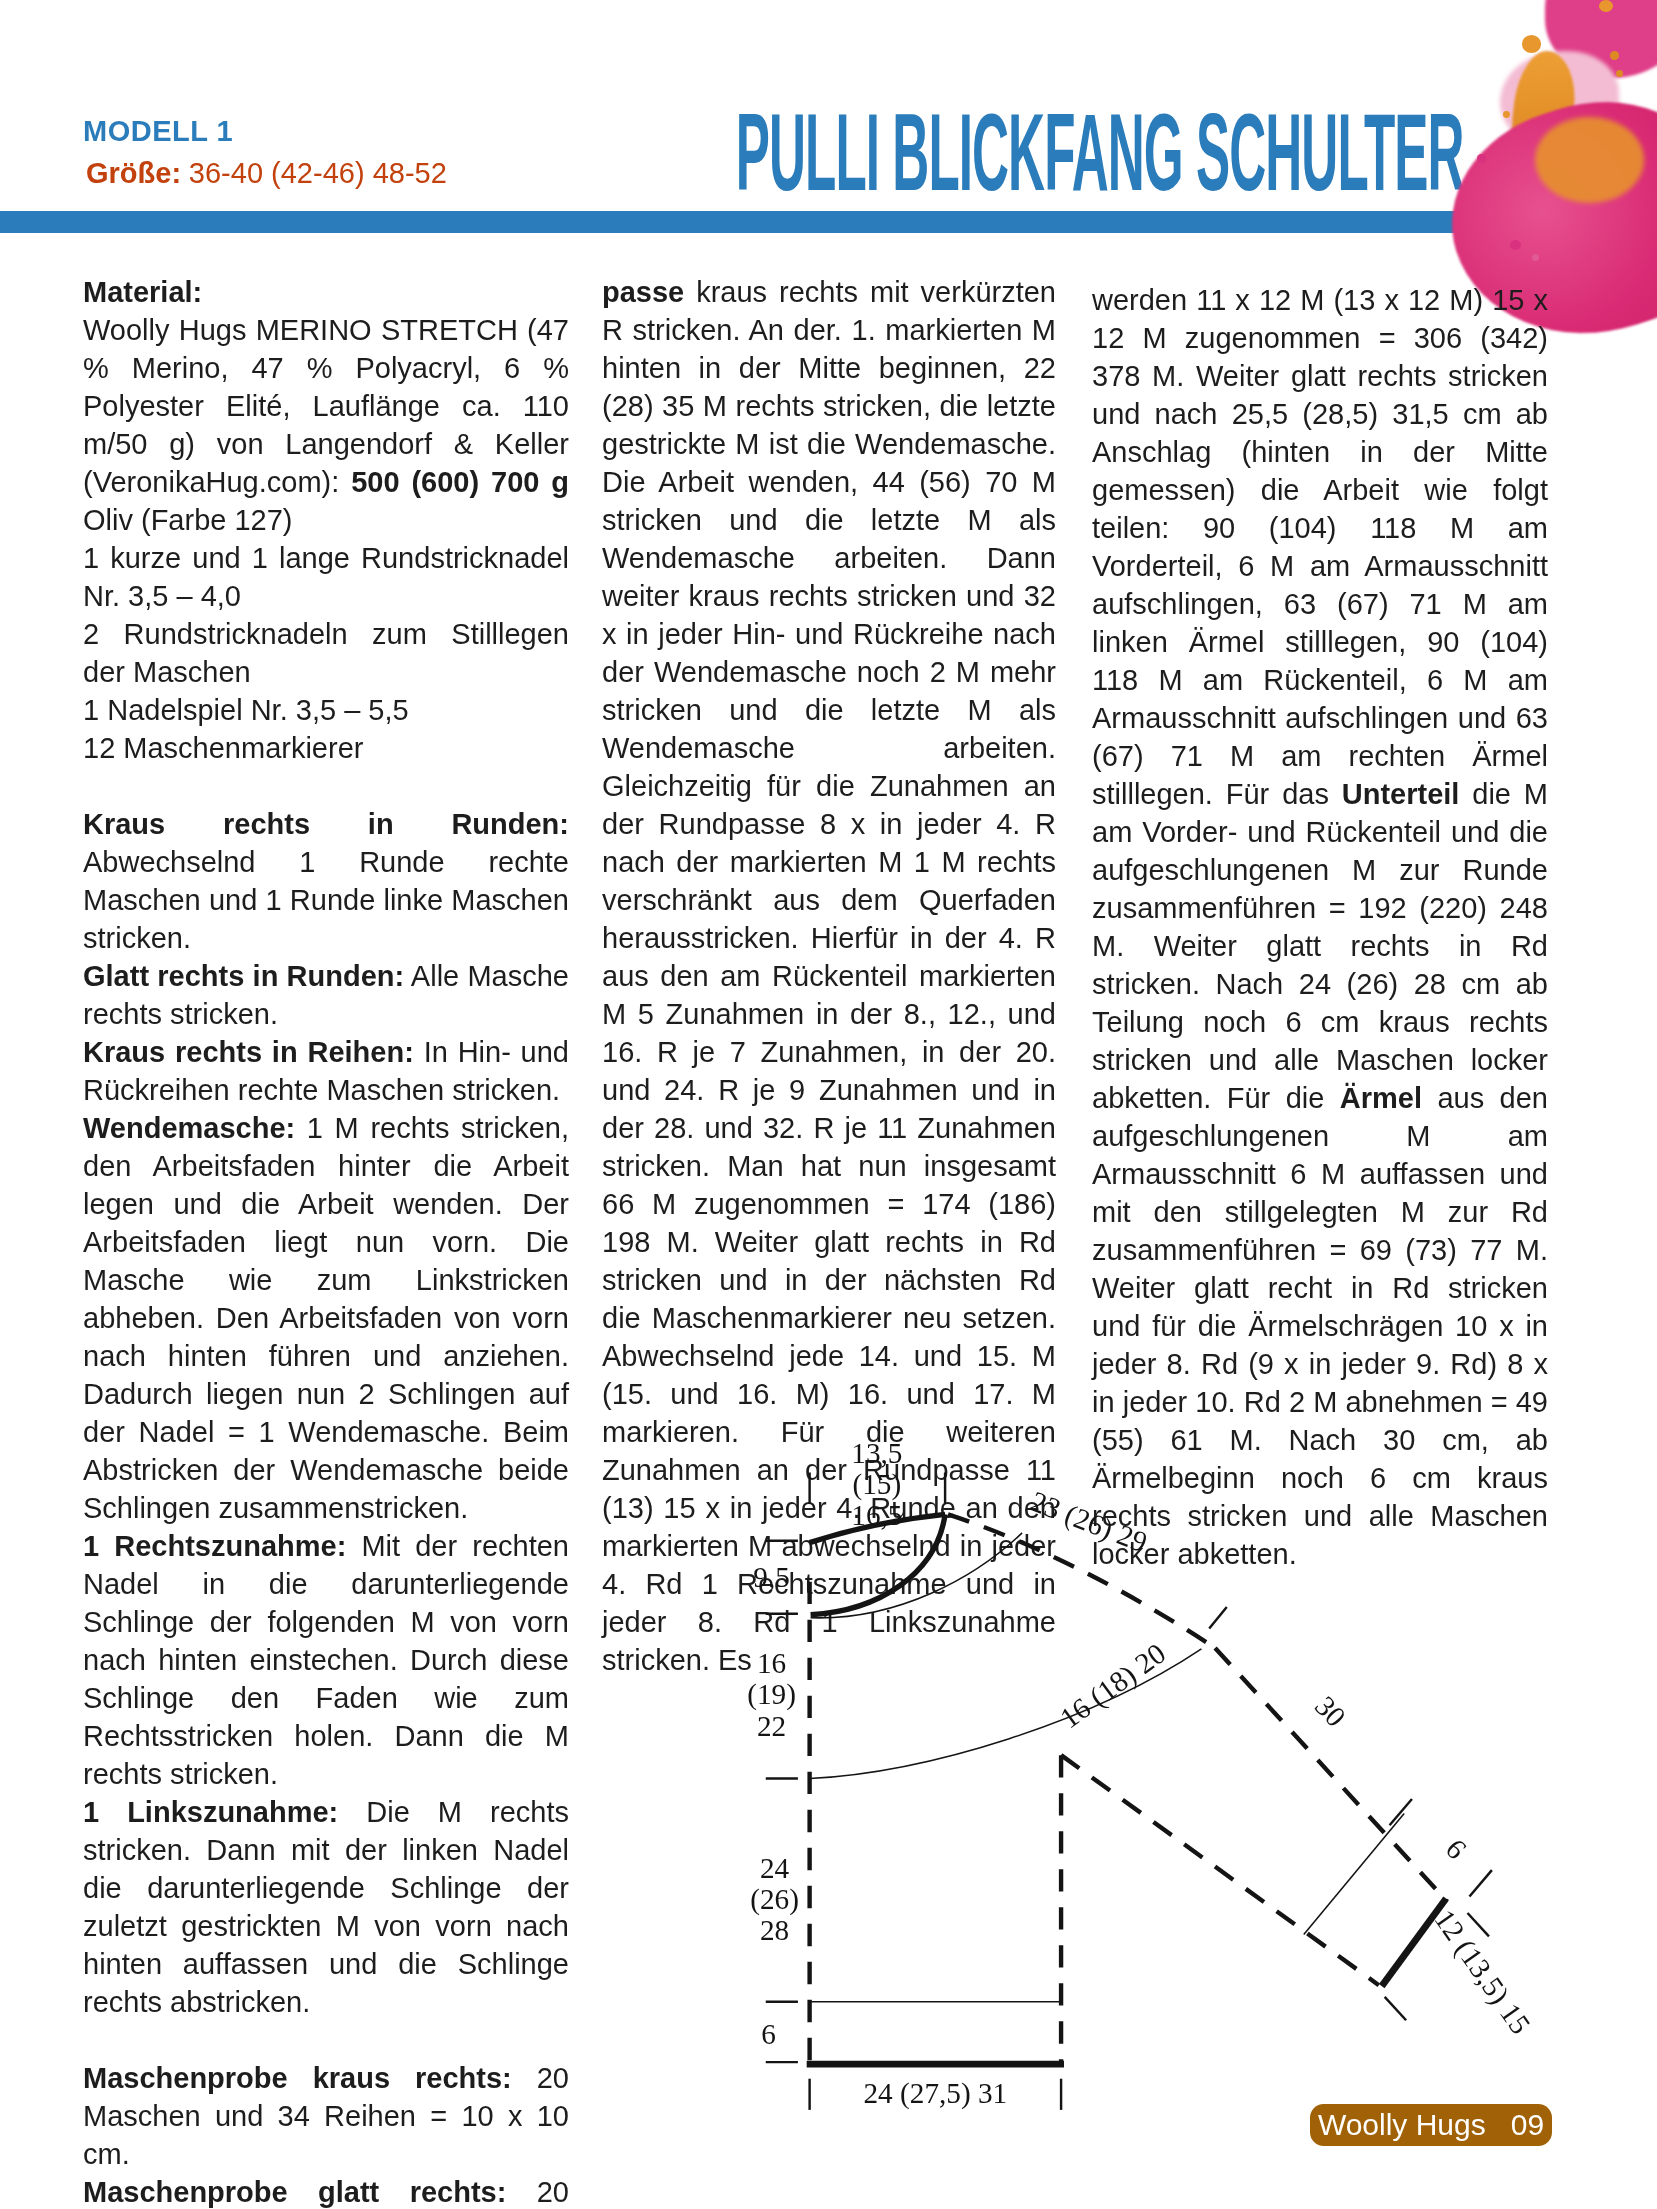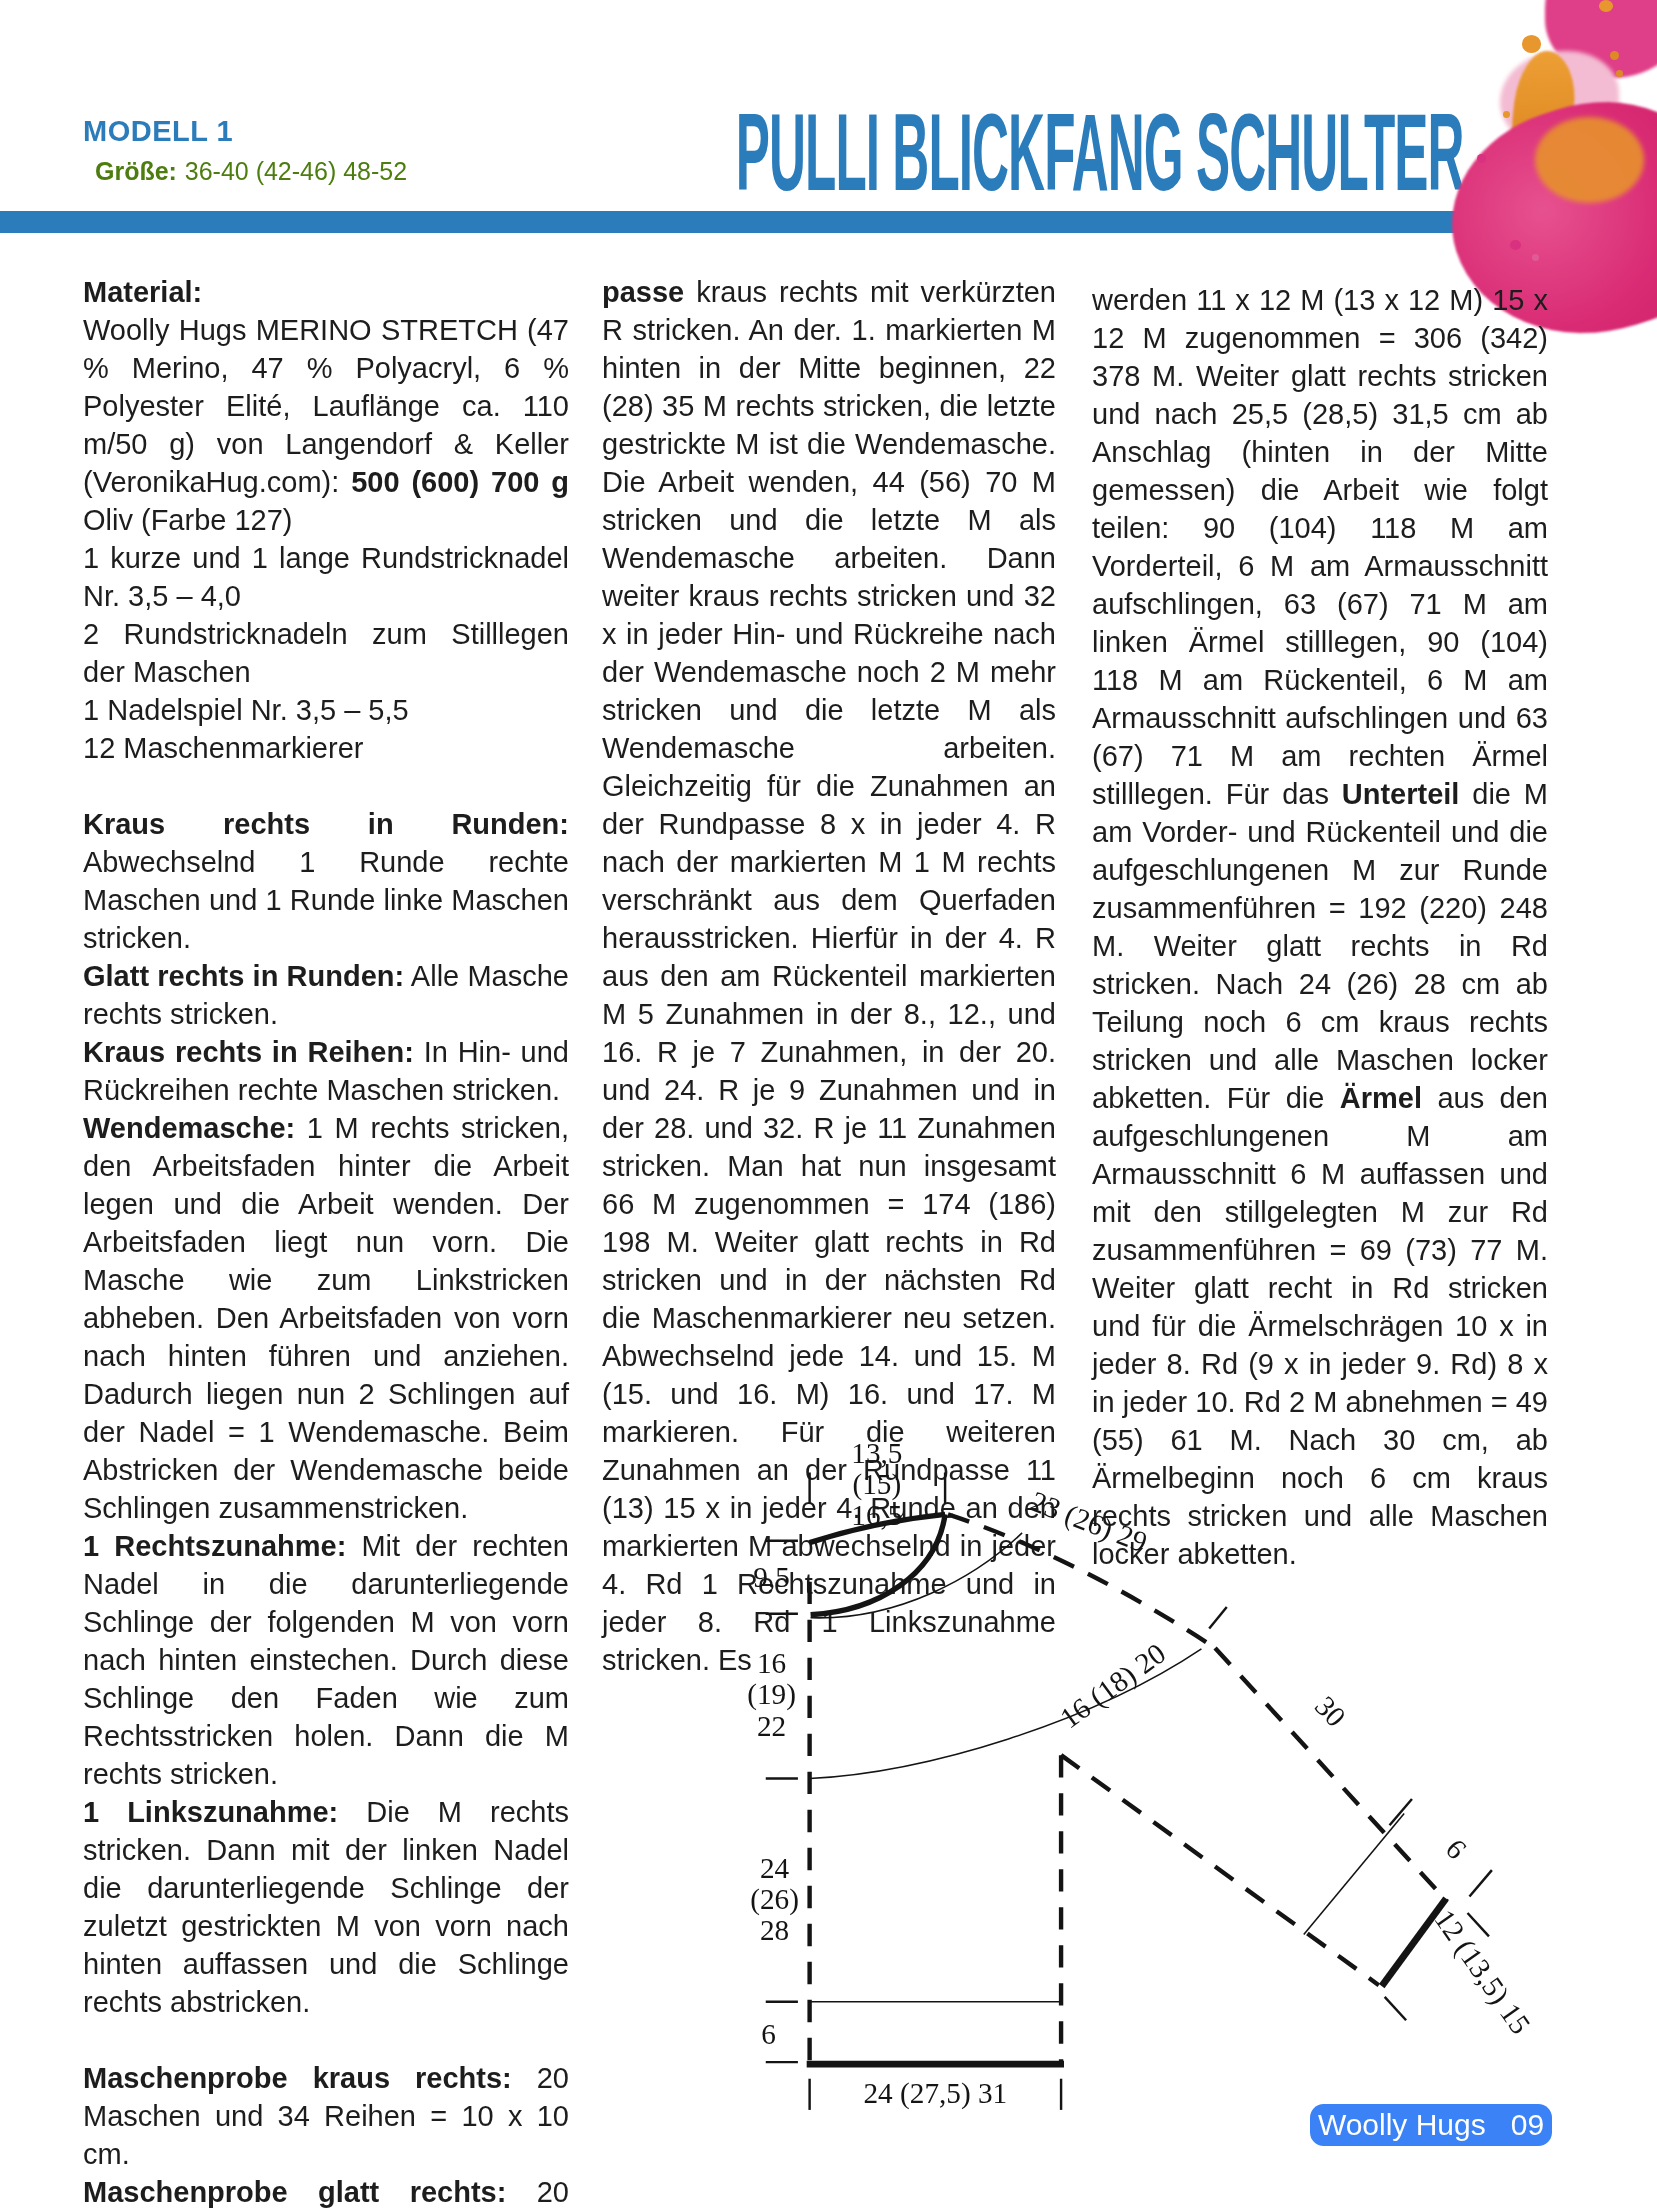--- a/index.html
+++ b/index.html
@@ -2,21 +2,21 @@
 <html lang="de"><head>
 <meta charset="utf-8">
 <style>
   html,body{margin:0;padding:0;}
   body{
     width:1658px;height:2210px;position:relative;background:#ffffff;
     font-family:"Liberation Sans",sans-serif;color:#1d1d1d;overflow:hidden;
   }
   
   .model{position:absolute;left:83px;top:115px;font-size:29px;font-weight:bold;color:#2b7cba;letter-spacing:0.5px;}
-  .sizeline{position:absolute;left:95px;top:157px;font-size:25px;color:#4d7c0f;}
+  .sizeline{position:absolute;left:86px;top:157px;font-size:29px;color:#c2410c;}
   .sizeline b{font-weight:bold;margin-right:7.8px;}
   .title{
     position:absolute;top:109px;right:194px;font-size:109px;line-height:.80;
     font-weight:bold;color:#2b7cba;white-space:nowrap;letter-spacing:-2px;
     transform:scaleX(.47);transform-origin:100% 0;
   }
   .rule{position:absolute;left:0;top:211px;width:1658px;height:21.5px;background:#2b7cba;}
   
   .splash{position:absolute;top:0;right:0;width:254px;height:322px;pointer-events:none;}
   .splash div{position:absolute;}
@@ -40,21 +40,21 @@
   .col{position:absolute;top:273px;font-size:29px;line-height:38px;text-align:justify;}
   #col1{left:83px;width:486px;}
   #col2{left:602px;width:454px;}
   #col3{left:1092px;width:456px;margin-top:8px;}
   .col p{margin:0;}
   .col p.gap{margin-top:38px;}
   
   .schematic{position:absolute;left:702px;top:1414px;}
   .dlab{font-family:"Liberation Serif",serif;font-size:30px;fill:#141414;}
   
-  .badge{position:absolute;left:1310px;top:2104px;width:242px;height:42px;background:#3b82f6;
+  .badge{position:absolute;left:1310px;top:2104px;width:242px;height:42px;background:#a16207;
          border-radius:13.7px;color:#ffffff;font-size:30px;display:flex;align-items:center;justify-content:center;gap:25px;}
 </style>
 </head>
 <body>
 
 <div class="model">MODELL 1</div>
 <div class="sizeline">
   <b>Größe:</b><span>36-40 (42-46) 48-52</span>
 </div>
 <div class="title">PULLI BLICKFANG SCHULTER</div>

